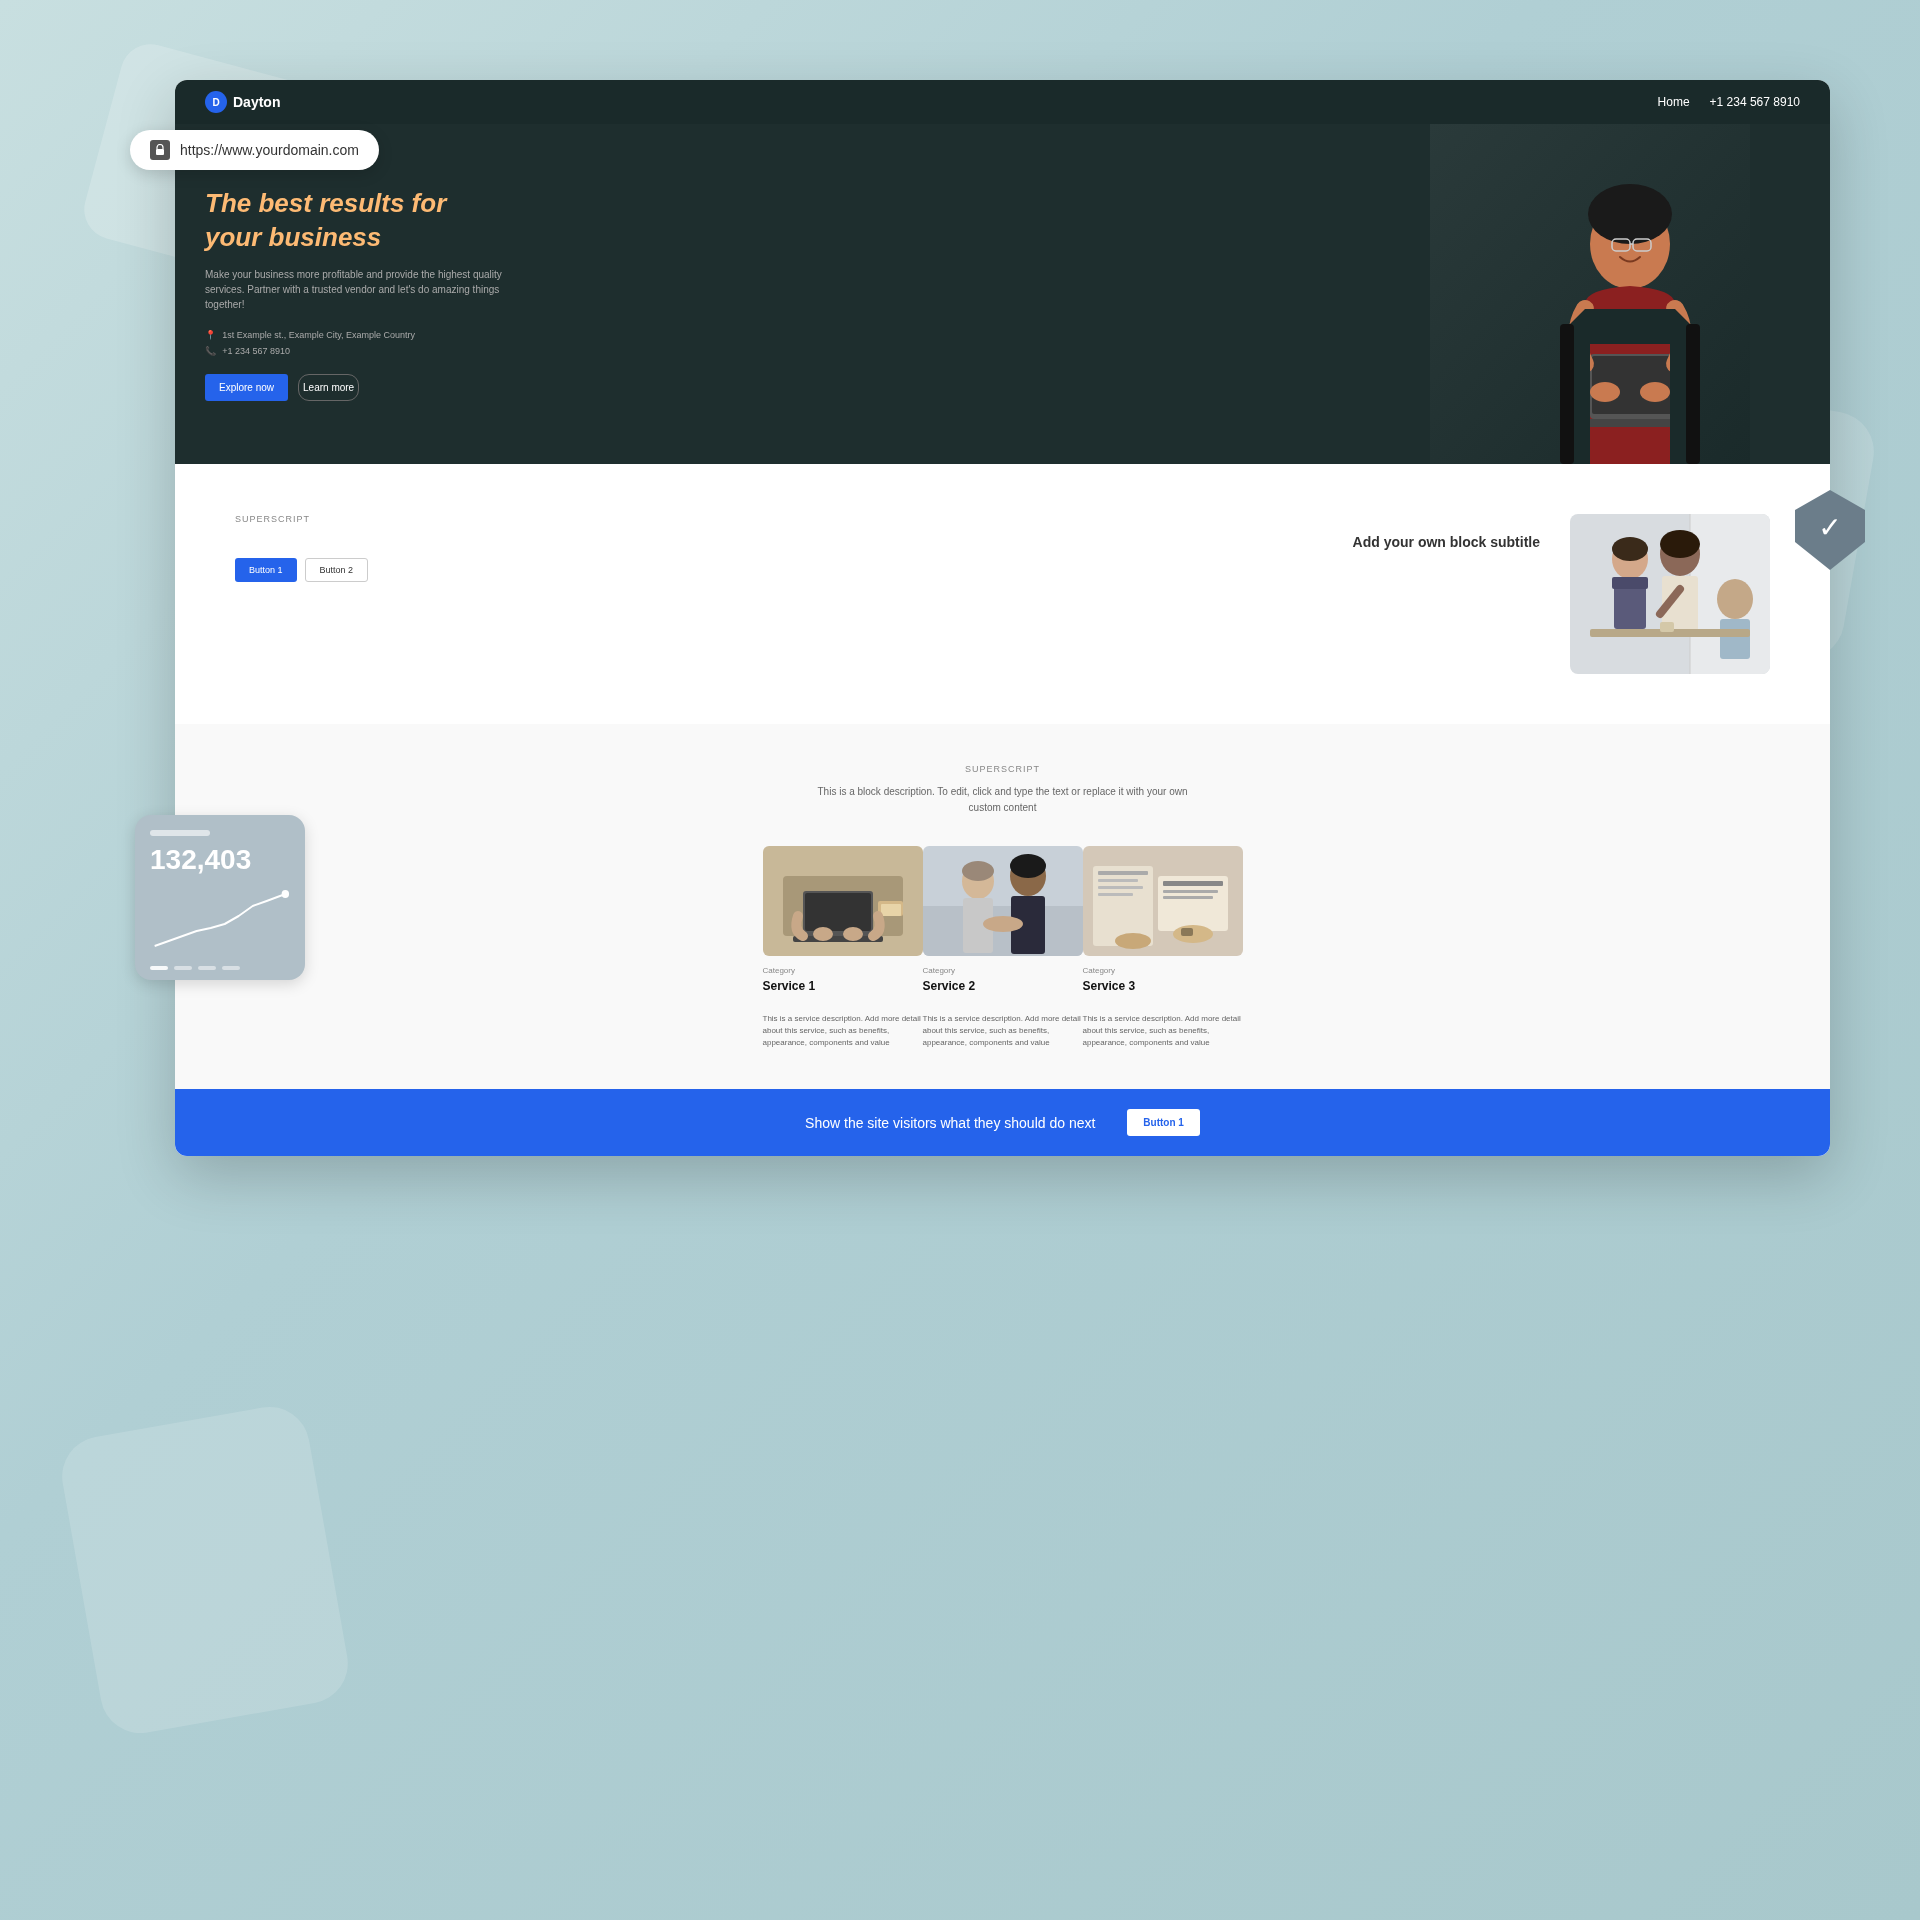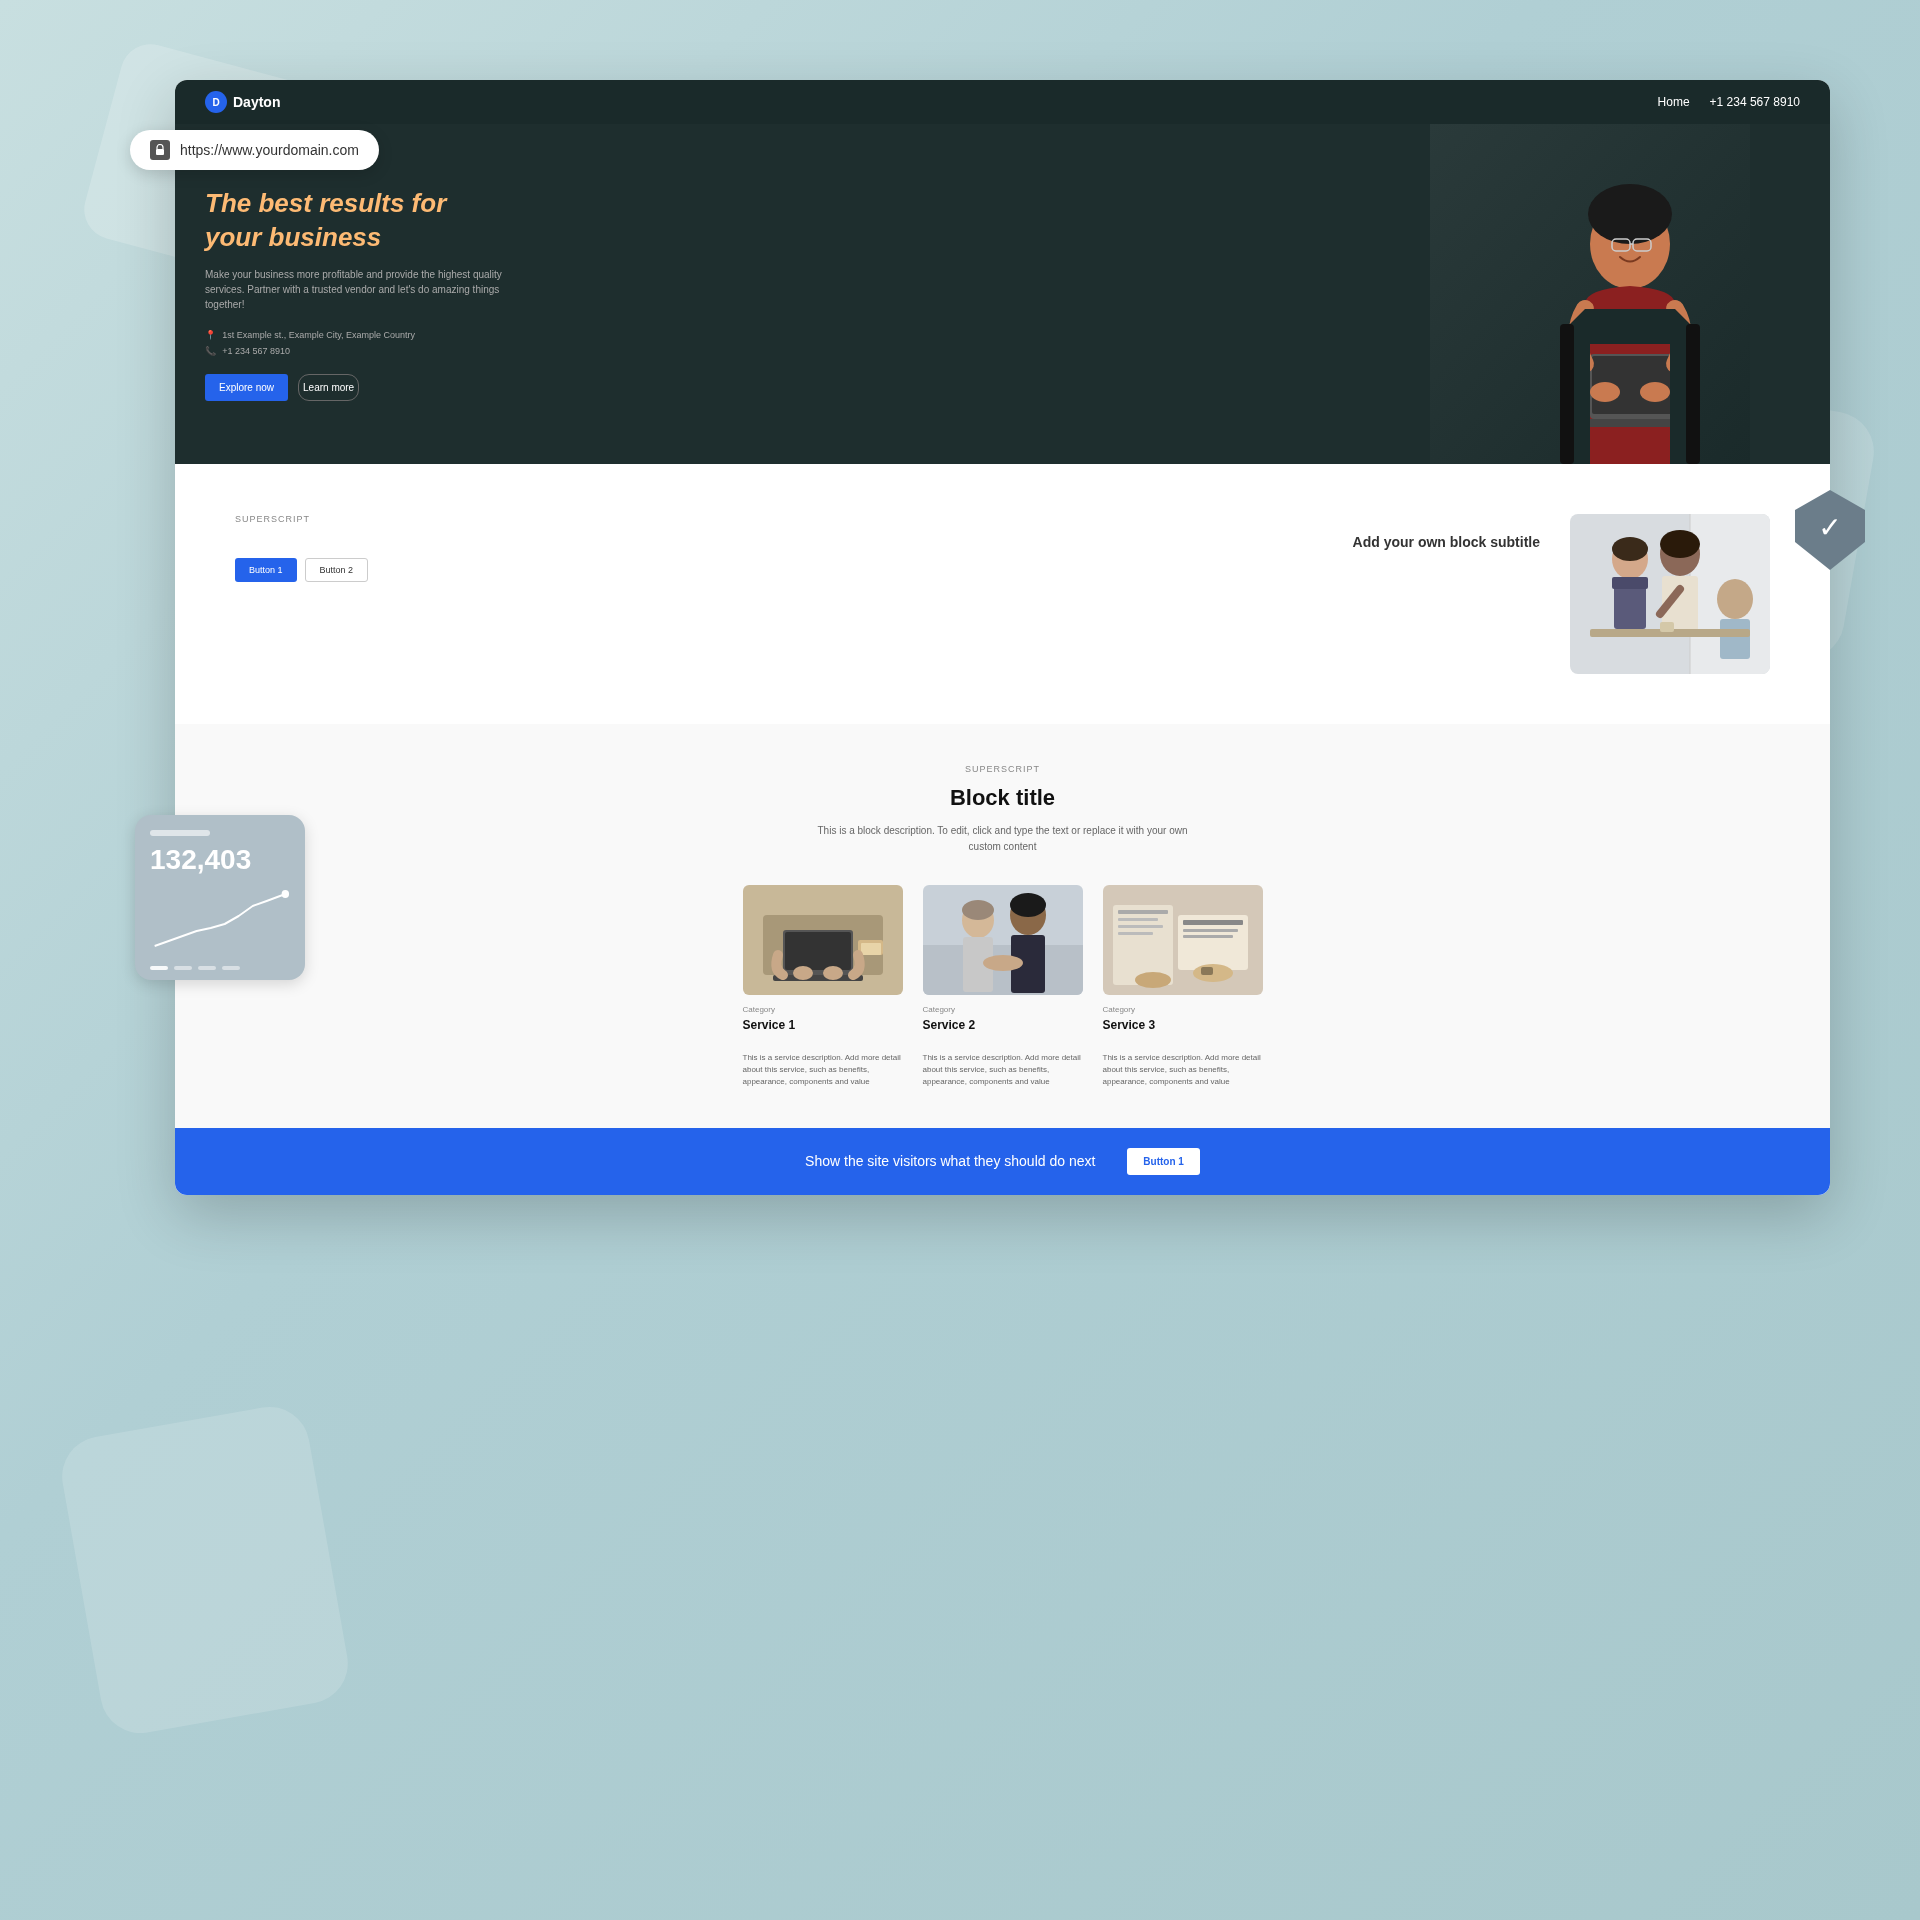--- a/index.html
+++ b/index.html
@@ -354,21 +354,20 @@
     }
     .block-section-2 .block-desc {
       font-size: 10px;
       max-width: 400px;
       margin: 0 auto 30px;
       color: #666;
       line-height: 1.6;
     }
     .services-grid {
       display: flex;
-      gap: 20px;
       justify-content: center;
       text-align: left;
     }
     .service-card {
       flex: 1;
       max-width: 160px;
     }
     .service-img {
       width: 100%;
       height: 110px;
@@ -568,21 +567,20 @@
             <ellipse cx="60" cy="35" rx="18" ry="12" fill="#3a2a1a"></ellipse>
             <ellipse cx="110" cy="30" rx="20" ry="14" fill="#2a1a0a"></ellipse>
 
             <line x1="110" y1="75" x2="90" y2="100" stroke="#8B6858" stroke-width="8" stroke-linecap="round"></line>
           </svg>
         </div>
       </div>
 
       <div class="block-section-2">
         <p class="superscript-label">SUPERSCRIPT</p>
-        <h2 class="block-title">Block title</h2>
         <p class="block-desc">This is a block description. To edit, click and type the text or replace it with your own custom content</p>
 
         <div class="services-grid">
 
           <div class="service-card">
             <div class="service-img">
               <svg viewBox="0 0 160 110" width="160" height="110" xmlns="http://www.w3.org/2000/svg">
                 <rect width="160" height="110" fill="#c8b898"></rect>
                 <rect x="20" y="30" width="120" height="60" fill="#a89878" rx="4"></rect>
 

